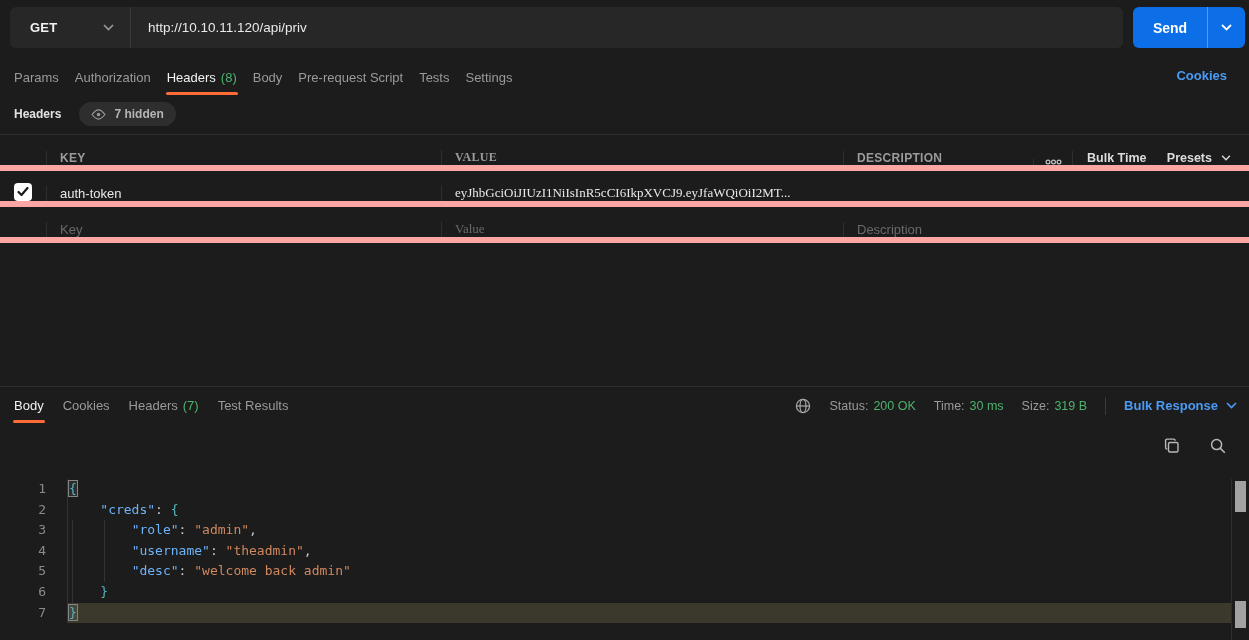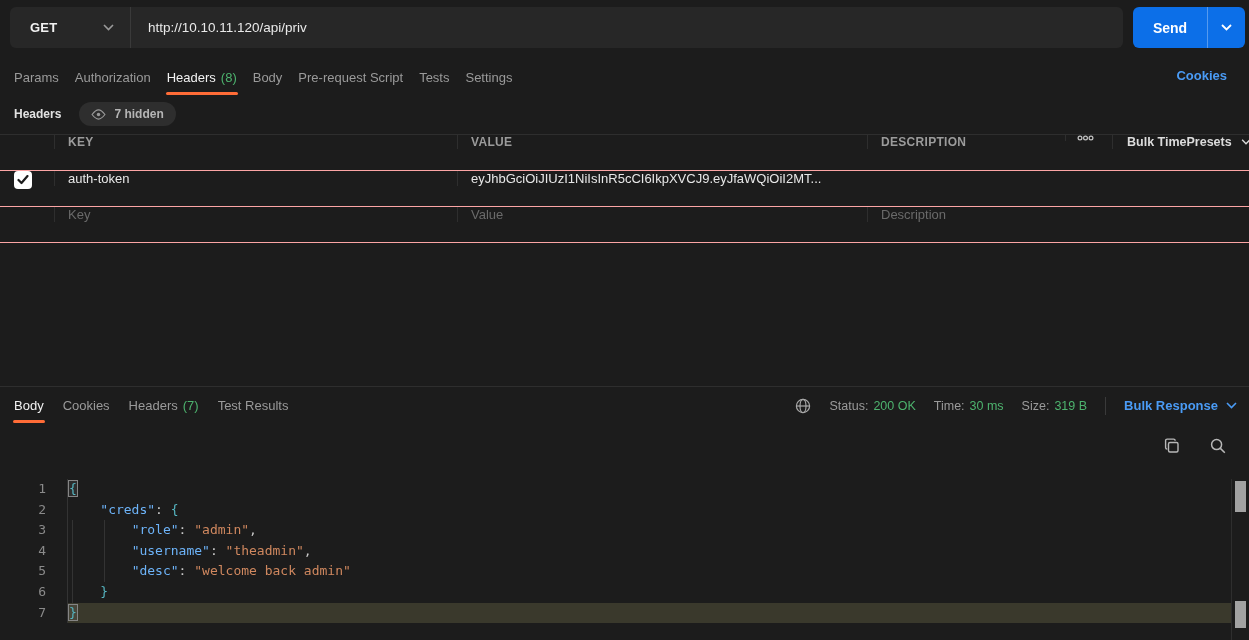--- a/index.html
+++ b/index.html
@@ -39,25 +39,25 @@
 
   
   .hdr-subbar { position:absolute; left:14px; top:100px; height:28px; display:flex; align-items:center; gap:18px; }
   .hdr-title { font-size:12px; font-weight:700; color:#e2e2e2; }
   .hidden-pill { display:flex; align-items:center; gap:8px; background:#2e2e2e; border-radius:13px;
     padding:5px 12px; font-size:12px; font-weight:600; color:#b5b5b5; cursor:pointer; }
   .hidden-pill svg { color:#9a9a9a; }
 
   
   .kv-table { position:absolute; left:0; top:134px; width:1249px; border-top:1px solid #2e2e2e; font-size:13px; }
-  .tr { display:flex; height:36px; border-bottom:1px solid #fca5a5; align-items:flex-start;gap:8px; }
+  .tr { display:flex; height:36px; border-bottom:6px solid #fca5a5; align-items:flex-end; }
   .td { display:flex; align-items:center; padding-left:13px; border-left:1px solid #2e2e2e; overflow:hidden; white-space:nowrap; }
   .td-check { width:46px; border-left:none; padding-left:0; justify-content:center; }
   .td-key  { width:395px; }
-  .td-val  { width:402px; }
+  .td-val  { width:402px;font-family:Liberation Serif, serif; }
   .td-desc { width:190px; }
   .td-desc-grow { flex:1; }
   .th { font-size:12px; font-weight:700; color:#9b9b9b; letter-spacing:.3px; }
   .cell-text { color:#e8e8e8; }
   .ph { color:#6a6a6a; }
   .td-ooo { width:39px; justify-content:center; padding-left:0; color:#c4c4c4; cursor:pointer; }
   .td-actions { flex:1; justify-content:space-between; padding:0 18px 0 14px; }
   .bulk-edit { font-size:12.5px; font-weight:700; color:#dcdcdc; cursor:pointer; }
   .presets { display:flex; align-items:center; gap:9px; font-size:12.5px; font-weight:700; color:#dcdcdc; cursor:pointer; }
   .checkbox { width:18px; height:18px; background:#fff; border-radius:4px; display:flex;

